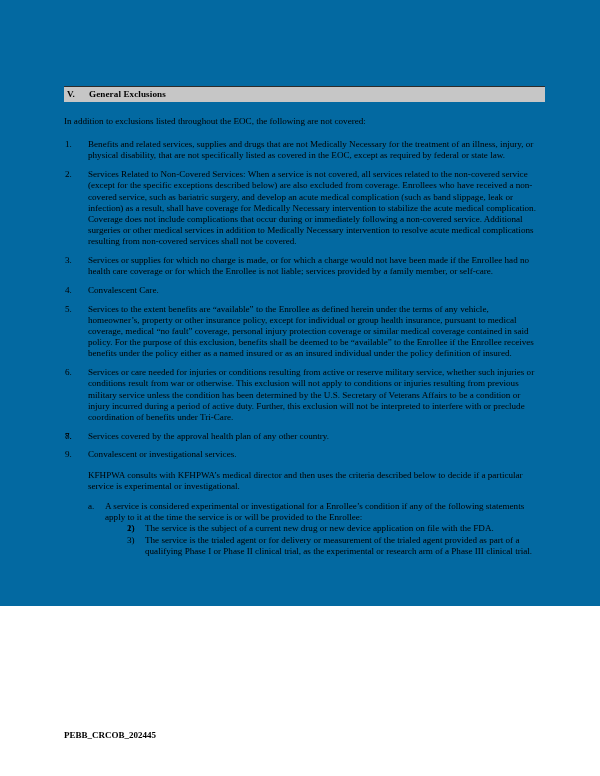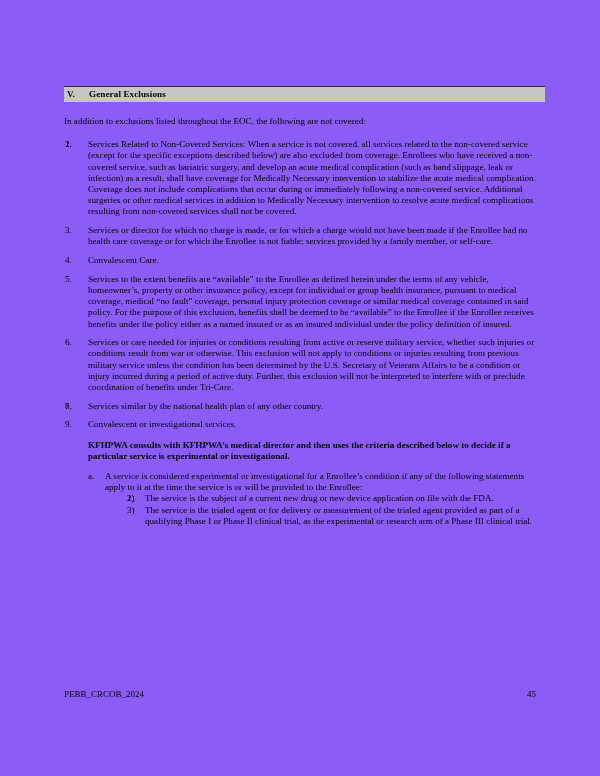--- a/index.html
+++ b/index.html
@@ -14,22 +14,22 @@
     font-family: "Liberation Serif", "DejaVu Serif", serif;
     color: #000000;
     overflow: hidden;
   }
 
   .page {
     position: absolute;
     left: 0;
     top: 0;
     width: 600px;
-    height: 776px;
-    background: #8b5cf6;
+    height: 606px;
+    background: #0369a1;
   }
 
   .content {
     position: absolute;
     left: 64px;
     top: 86px;
     width: 472px;
   }
 
   
@@ -89,21 +89,20 @@
   }
   .li1 .lead {
     font-weight: normal;
   }
 
   
   .subpara {
     font-size: 9.1px;
     line-height: 11.2px;
     margin: 9px 0 9px 0;
-    font-weight: bold;
   }
 
   
   .list2 {
     margin: 0;
     padding: 0;
     list-style: none;
   }
   .li2 {
     position: relative;
@@ -138,74 +137,74 @@
     top: 0;
     width: 16px;
     font-size: 9.1px;
     line-height: 11.2px;
   }
 
   
   .footer {
     position: absolute;
     left: 64px;
-    top: 689px;
+    top: 730px;
     width: 472px;
     display: flex;
-    justify-content: space-between;
     align-items: baseline;
     font-size: 9px;
     line-height: 11px;
+    font-weight: bold;
   }
 </style>
 </head>
 <body>
 
 <div class="page">
 
   <div class="content">
 
     <div class="section-head">
       <div class="head-line"><span class="head-num">V.</span><span>General Exclusions</span></div>
     </div>
 
     <p class="para intro">In addition to exclusions listed throughout the EOC, the following are not covered:</p>
 
     <ul class="list1">
 
       <li class="li1">
-        <span class="marker">1.</span>
+        <span class="marker">1.</span><span>Benefits and related services, supplies and drugs that are not Medically Necessary for the treatment of an illness, injury, or physical disability, that are not specifically listed as covered in the EOC, except as required by federal or state law.</span>
       </li>
 
       <li class="li1">
         <span class="marker">2.</span><span class="lead">Services Related to Non-Covered Services:</span><span> When a service is not covered, all services related to the non-covered service (except for the specific exceptions described below) are also excluded from coverage. Enrollees who have received a non-covered service, such as bariatric surgery, and develop an acute medical complication (such as band slippage, leak or infection) as a result, shall have coverage for Medically Necessary intervention to stabilize the acute medical complication. Coverage does not include complications that occur during or immediately following a non-covered service. Additional surgeries or other medical services in addition to Medically Necessary intervention to resolve acute medical complications resulting from non-covered services shall not be covered.</span>
       </li>
 
       <li class="li1">
-        <span class="marker">3.</span><span>Services or director for which no charge is made, or for which a charge would not have been made if the Enrollee had no health care coverage or for which the Enrollee is not liable; services provided by a family member, or self-care.</span>
+        <span class="marker">3.</span><span>Services or supplies for which no charge is made, or for which a charge would not have been made if the Enrollee had no health care coverage or for which the Enrollee is not liable; services provided by a family member, or self-care.</span>
       </li>
 
       <li class="li1">
         <span class="marker">4.</span><span>Convalescent Care.</span>
       </li>
 
       <li class="li1">
         <span class="marker">5.</span><span>Services to the extent benefits are “available” to the Enrollee as defined herein under the terms of any vehicle, homeowner’s, property or other insurance policy, except for individual or group health insurance, pursuant to medical coverage, medical “no fault” coverage, personal injury protection coverage or similar medical coverage contained in said policy. For the purpose of this exclusion, benefits shall be deemed to be “available” to the Enrollee if the Enrollee receives benefits under the policy either as a named insured or as an insured individual under the policy definition of insured.</span>
       </li>
 
       <li class="li1">
         <span class="marker">6.</span><span>Services or care needed for injuries or conditions resulting from active or reserve military service, whether such injuries or conditions result from war or otherwise. This exclusion will not apply to conditions or injuries resulting from previous military service unless the condition has been determined by the U.S. Secretary of Veterans Affairs to be a condition or injury incurred during a period of active duty. Further, this exclusion will not be interpreted to interfere with or preclude coordination of benefits under Tri-Care.</span>
       </li>
 
       <li class="li1">
         <span class="marker">7.</span>
       </li>
 
       <li class="li1">
-        <span class="marker">8.</span><span>Services similar by the national health plan of any other country.</span>
+        <span class="marker">8.</span><span>Services covered by the approval health plan of any other country.</span>
       </li>
 
       <li class="li1" style="margin-bottom:0;">
         <span class="marker">9.</span><span>Convalescent or investigational services.</span>
 
         <div class="subpara">KFHPWA consults with KFHPWA’s medical director and then uses the criteria described below to decide if a particular service is experimental or investigational.</div>
 
         <ul class="list2">
           <li class="li2">
             <span class="marker">a.</span><span>A service is considered experimental or investigational for a Enrollee’s condition if any of the following statements apply to it at the time the service is or will be provided to the Enrollee:</span>

